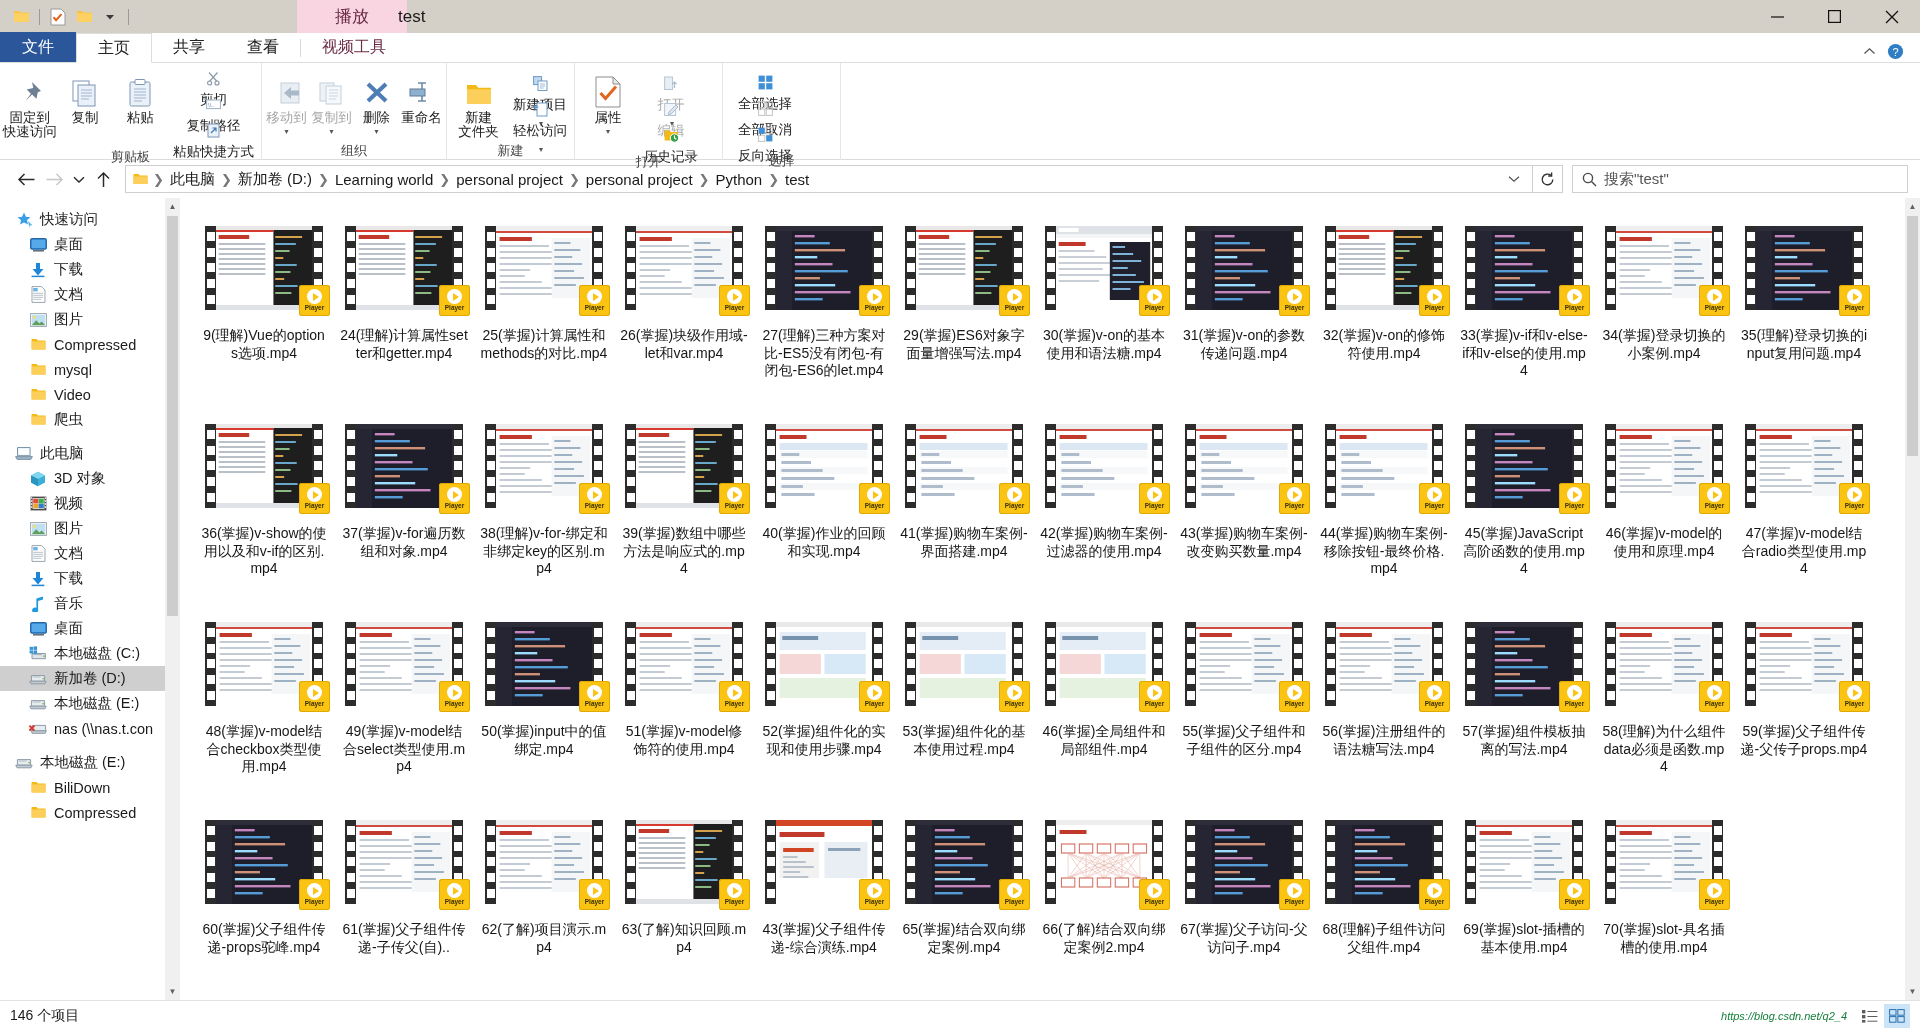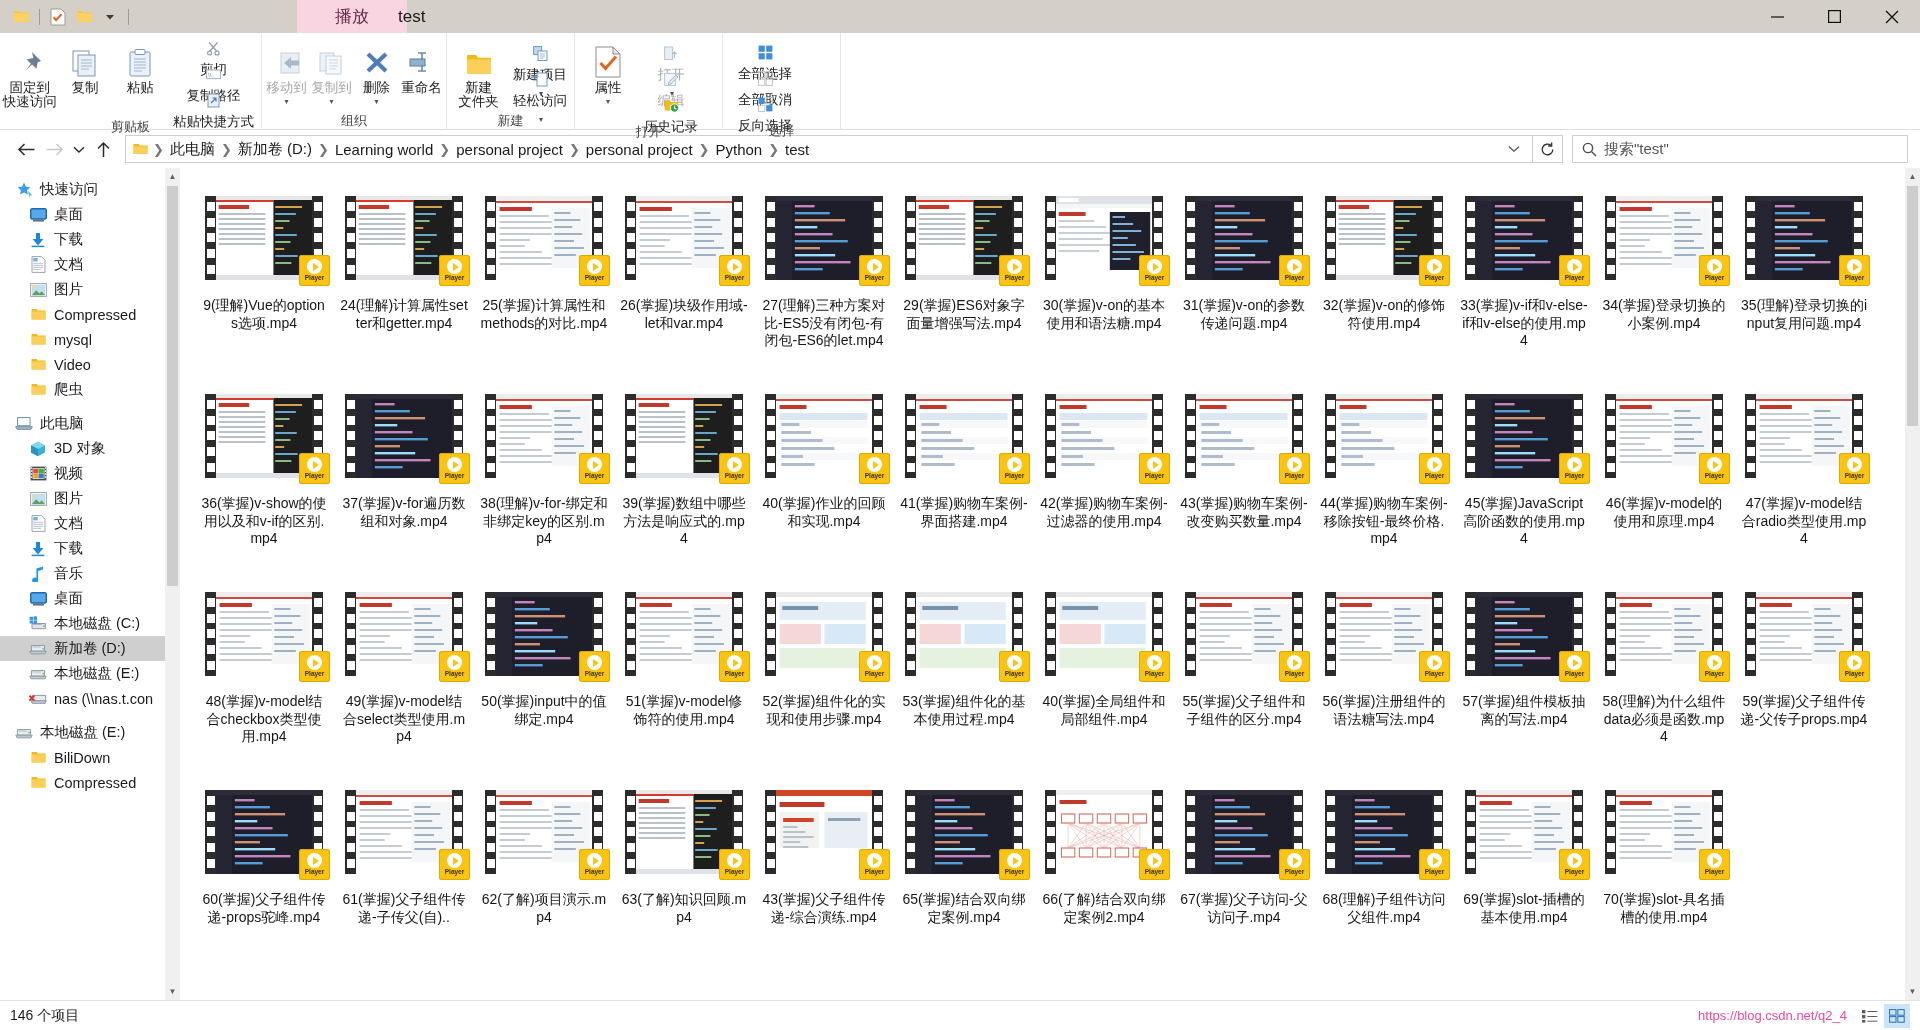--- a/index.html
+++ b/index.html
@@ -186,21 +186,21 @@
   .c-vscroll { width: 15px; background: #f0f0f0; position: relative; flex: 0 0 15px; }
   .c-vthumb { position: absolute; left: 2px; width: 11px; background: #cdcdcd; }
   .c-arrow { position: absolute; left: 0; width: 15px; height: 17px; display: flex; align-items: center; justify-content: center; font-size: 8px; color: #606060; }
 
   
   .statusbar {
     height: 30px; background: #fff; border-top: 1px solid #e2e2e2;
     display: flex; align-items: center; padding: 0 10px; flex: 0 0 30px;
     font-size: 14px; color: #1a1a1a; position: relative;
   }
-  .watermark { margin-left: auto; font-size: 13px; color: #ec4899; padding-right: 10px; }
+  .watermark { margin-left: auto; font-size: 11px; color: #15803d; padding-right: 10px; font-style: italic; }
   .view-btns { display: flex; gap: 1px; }
   .view-btn { width: 26px; height: 24px; display: flex; align-items: center; justify-content: center; }
   .view-btn.active { background: #cce4f7; }
 
   
   .sc { position: absolute; inset: 0; }
 </style>
 </head>
 <body>
 
@@ -252,20 +252,41 @@
           </svg>
       </div>
       <div class="wbtn close">
         <svg width="14" height="14" viewBox="0 0 14 14">
             <path d="M1 1l12 12M13 1L1 13" stroke="#111" stroke-width="1.3"></path>
           </svg>
       </div>
     </div>
   </div>
 
+  <div class="ribbon-tabs">
+    <div class="rtab file">文件</div>
+    <div class="rtab active">主页</div>
+    <div class="rtab">共享</div>
+    <div class="rtab">查看</div>
+    <div class="rtab-divider"></div>
+    <div class="rtab ctx-tab">视频工具</div>
+    <div class="ribbon-right">
+      <div class="ic">
+        <svg width="13" height="9" viewBox="0 0 13 9">
+            <path d="M1.5 6.5L6.5 1.8l5 4.7" stroke="#555" stroke-width="1.3" fill="none"></path>
+          </svg>
+      </div>
+      <div class="ic">
+        <svg width="17" height="17" viewBox="0 0 17 17">
+            <circle cx="8.5" cy="8.5" r="7.6" fill="#2f7ec4"></circle>
+            <text x="8.5" y="12.6" font-size="11" fill="#fff" text-anchor="middle" font-family="Liberation Sans">?</text>
+          </svg>
+      </div>
+    </div>
+  </div>
 
   <div class="ribbon">
 
     <div class="rgroup" style="width:262px">
       <div class="rgroup-items">
         <div class="big-btn">
           <span class="gi">
             <svg width="30" height="30" viewBox="0 0 30 30">
                 <g fill="#6d7f92">
                   <path d="M17 4l9 9-3.2 1.2-1.4 6.6-4.3-4.3-6.6 6.6 5.4-7.4-4.2-4.2 6.6-1.4z"></path>
@@ -2390,21 +2411,21 @@
                   <i></i>
                 </div>
                 <div class="player-badge">
                   <span class="pb-circle">
                     <span class="pb-tri"></span>
                   </span>
                   <span class="pb-txt">Player</span>
                 </div>
               </div>
             </div>
-            <div class="tile-label">40(掌握)全局组件和局部组件.mp4</div>
+            <div class="tile-label">46(掌握)全局组件和局部组件.mp4</div>
           </div>
           <div class="tile">
             <div class="thumb-wrap">
               <div class="vthumb">
                 <div class="sprock">
                   <i></i>
                   <i></i>
                   <i></i>
                   <i></i>
                   <i></i>

